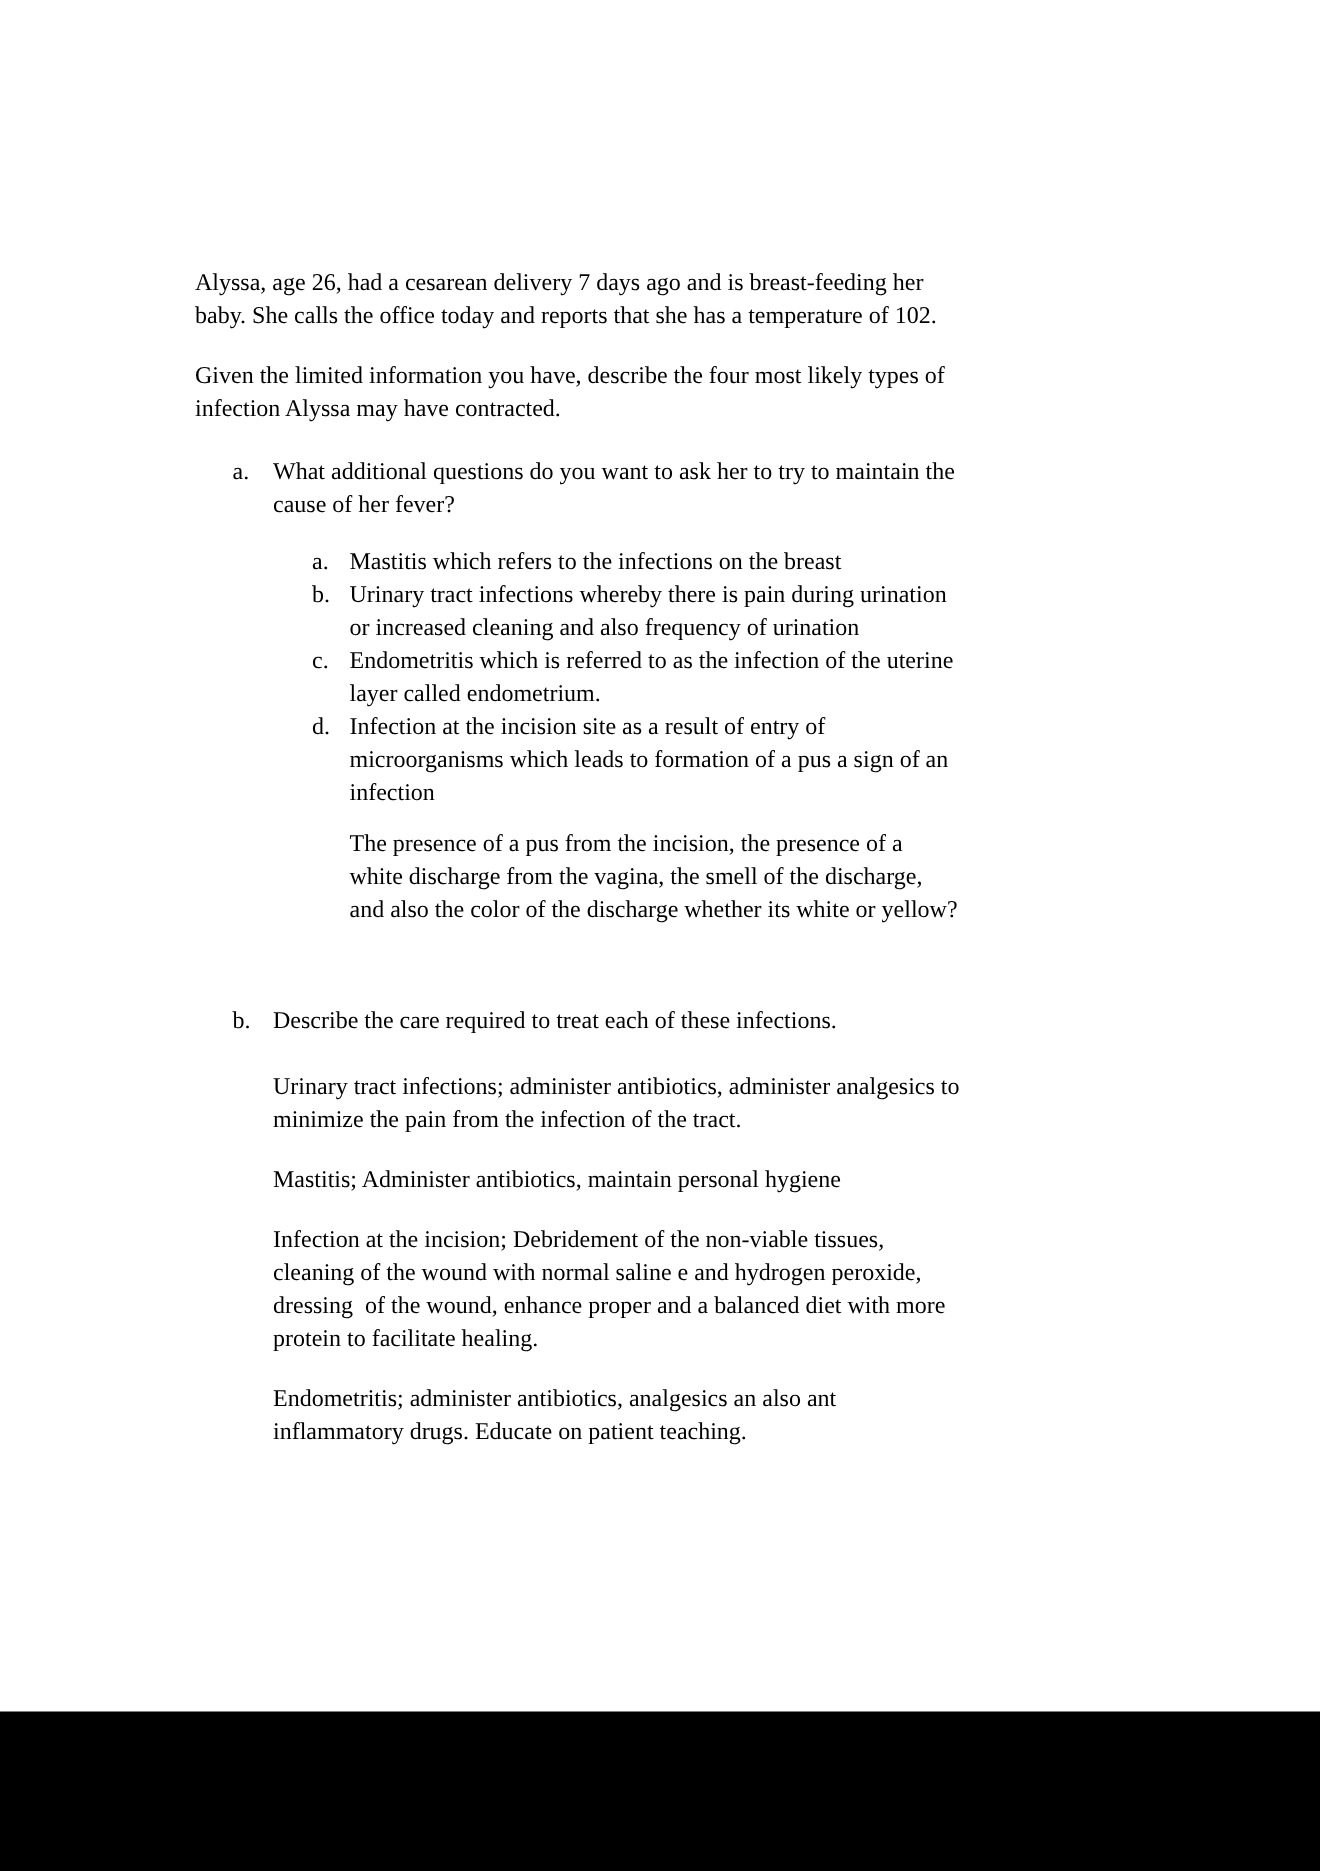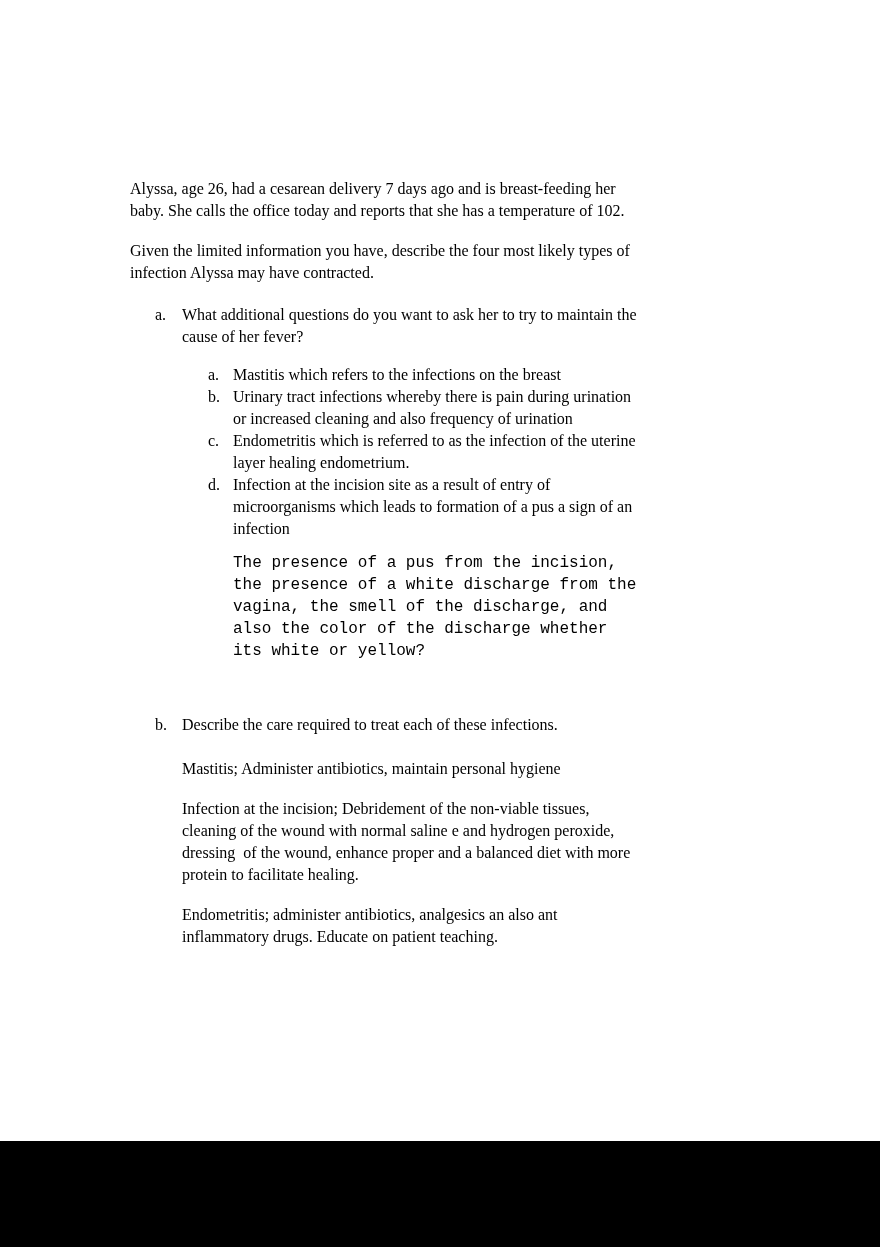--- a/index.html
+++ b/index.html
@@ -42,21 +42,20 @@
     margin-left: 78px;
   }
   .sub-marker {
     flex: none;
     width: 25px;
   }
   .sub-text { flex: 1; }
 
   .p-followup {
     margin: 12px 0 52px 103px;
-    font-family: Liberation Mono, monospace;
   }
 
   .q-b .qa-text { margin-bottom: 22px; }
 
   .p-care {
     margin: 0 0 18px 52px;
   }
 
   .footer-bar {
     width: 880px;
@@ -82,35 +81,36 @@
     <div class="sub-item">
       <span class="sub-marker">a.</span>
       <div class="sub-text txt">Mastitis which refers to the infections on the breast</div>
     </div>
     <div class="sub-item">
       <span class="sub-marker">b.</span>
       <div class="sub-text txt">Urinary tract infections whereby there is pain during urination or increased cleaning and also frequency of urination</div>
     </div>
     <div class="sub-item">
       <span class="sub-marker">c.</span>
-      <div class="sub-text txt">Endometritis which is referred to as the infection of the uterine layer healing endometrium.</div>
+      <div class="sub-text txt">Endometritis which is referred to as the infection of the uterine layer called endometrium.</div>
     </div>
     <div class="sub-item">
       <span class="sub-marker">d.</span>
       <div class="sub-text txt">Infection at the incision site as a result of entry of microorganisms which leads to formation of a pus a sign of an infection</div>
     </div>
   </div>
 
   <p class="p-followup txt">The presence of a pus from the incision, the presence of a white discharge from the vagina, the smell of the discharge, and also the color of the discharge whether its white or yellow?</p>
 
   <div class="qa-item q-b">
     <span class="qa-marker">b.</span>
     <div class="qa-text txt">Describe the care required to treat each of these infections.</div>
   </div>
 
+  <p class="p-care txt">Urinary tract infections; administer antibiotics, administer analgesics to minimize the pain from the infection of the tract.</p>
 
   <p class="p-care txt">Mastitis; Administer antibiotics, maintain personal hygiene</p>
 
   <p class="p-care txt">Infection at the incision; Debridement of the non-viable tissues, cleaning of the wound with normal saline e and hydrogen peroxide, dressing  of the wound, enhance proper and a balanced diet with more protein to facilitate healing.</p>
 
   <p class="p-care txt">Endometritis; administer antibiotics, analgesics an also ant inflammatory drugs. Educate on patient teaching.</p>
 
 </div>
 
 <div class="footer-bar"></div>

